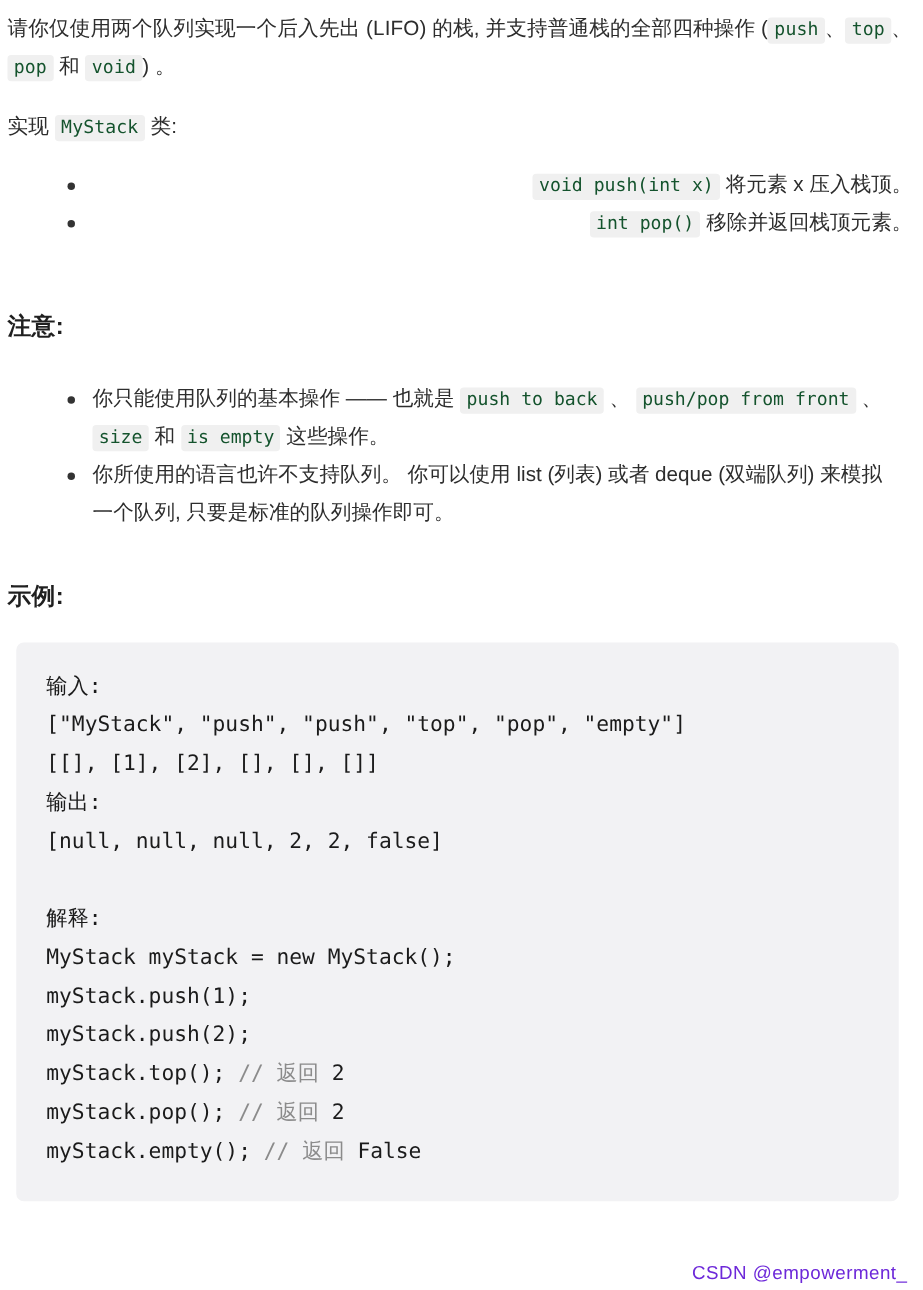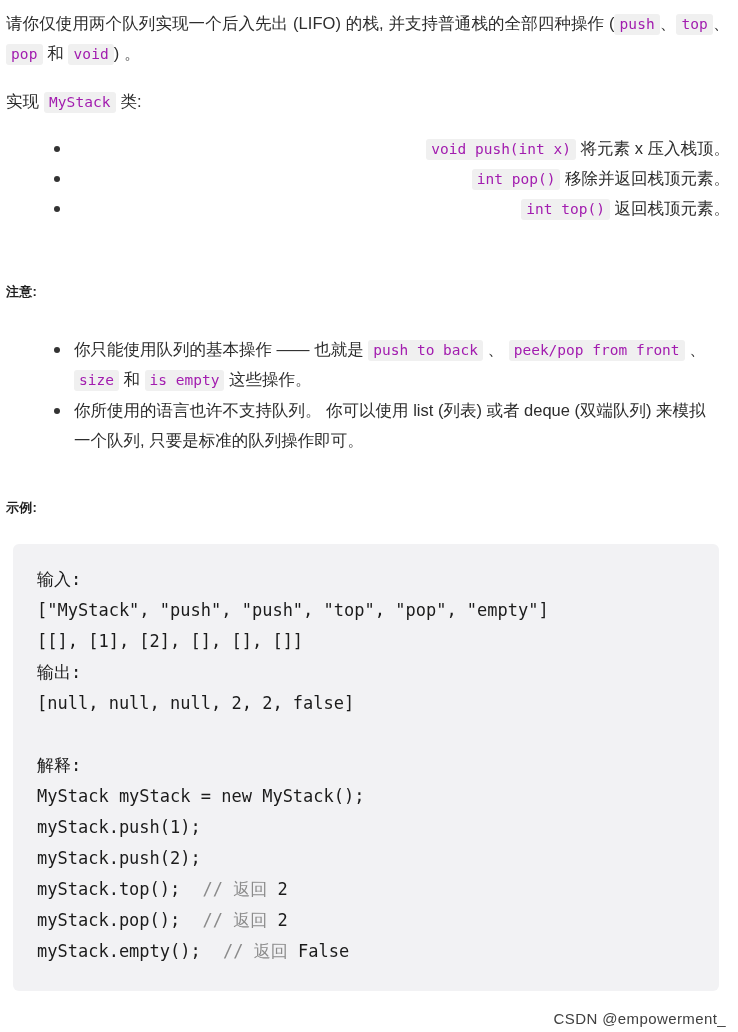--- a/index.html
+++ b/index.html
@@ -35,21 +35,21 @@
 
   .gap-18 { height: 18px; }
   .gap-24 { height: 24px; }
   .gap-40 { height: 40px; }
   .gap-56 { height: 56px; }
   .gap-30 { height: 30px; }
 
   code.ic {
     font-family: "DejaVu Sans Mono", "Liberation Mono", monospace;
     background: #f0f0f0;
-    color: #a21caf;
+    color: #14532d;
     font-size: 14.5px;
     padding: 2px 5px 3px 5px;
     border-radius: 3px;
     line-height: 1;
     white-space: pre;
   }
 
   ul.blist {
     margin: 0;
     padding: 0 0 0 68px;
@@ -92,21 +92,21 @@
     left: -20px;
     top: 13px;
     width: 6px;
     height: 6px;
     border-radius: 50%;
     background: #333;
   }
 
   h3.heading {
     margin: 0;
-    font-size: 13px;
+    font-size: 19px;
     font-weight: bold;
     color: #1f1f1f;
     line-height: 24px;
     letter-spacing: 0.3px;
   }
 
   .codeblock {
     margin: 0 11px 0 7px;
     background: #f2f2f4;
     border-radius: 6px;
@@ -117,29 +117,29 @@
   .codeblock pre {
     margin: 0;
     padding: 0 24px;
     font-family: "DejaVu Sans Mono", "Liberation Mono", monospace;
     font-size: 17px;
     line-height: 31px;
     color: #1b1b1b;
     white-space: pre;
   }
   .cl { display: block; }
-  .cmt { color: #8b8b8b; margin-left: 12px; }
+  .cmt { color: #8b8b8b; }
   .spacer-line { display: block; height: 31px; }
 
   .watermark {
     position: absolute;
     right: 12px;
     bottom: 5px;
     font-size: 15px;
-    color: #404040;
+    color: #6d28d9;
     font-family: "Liberation Sans", "DejaVu Sans", sans-serif;
     letter-spacing: 0.4px;
     white-space: nowrap;
   }
 </style>
 </head>
 <body>
 
 <div class="page">
 
@@ -147,31 +147,30 @@
 
   <div class="gap-18"></div>
 
   <p class="para"><span>实现 </span><code class="ic">MyStack</code><span> 类:</span></p>
 
   <div class="gap-18"></div>
 
   <ul class="blist">
     <li><code class="ic">void push(int x)</code><span> 将元素 x 压入栈顶。</span></li>
     <li><code class="ic">int pop()</code><span> 移除并返回栈顶元素。</span></li>
-    <li><code class="ic">int top()</code><span> 返回栈顶元素。</span></li>
   </ul>
 
   <div class="gap-56"></div>
 
   <h3 class="heading">注意:</h3>
 
   <div class="gap-30"></div>
 
   <ul class="notelist">
-    <li><span>你只能使用队列的基本操作 —— 也就是 </span><code class="ic">push to back</code><span> 、 </span><code class="ic">peek/pop from front</code><span> 、 </span><code class="ic">size</code><span> 和 </span><code class="ic">is empty</code><span> 这些操作。</span></li>
+    <li><span>你只能使用队列的基本操作 —— 也就是 </span><code class="ic">push to back</code><span> 、 </span><code class="ic">push/pop from front</code><span> 、 </span><code class="ic">size</code><span> 和 </span><code class="ic">is empty</code><span> 这些操作。</span></li>
     <li><span>你所使用的语言也许不支持队列。 你可以使用 list (列表) 或者 deque (双端队列) 来模拟一个队列, 只要是标准的队列操作即可。</span></li>
   </ul>
 
   <div class="gap-40"></div>
 
   <h3 class="heading">示例:</h3>
 
   <div class="gap-24"></div>
 
   <div class="codeblock">

